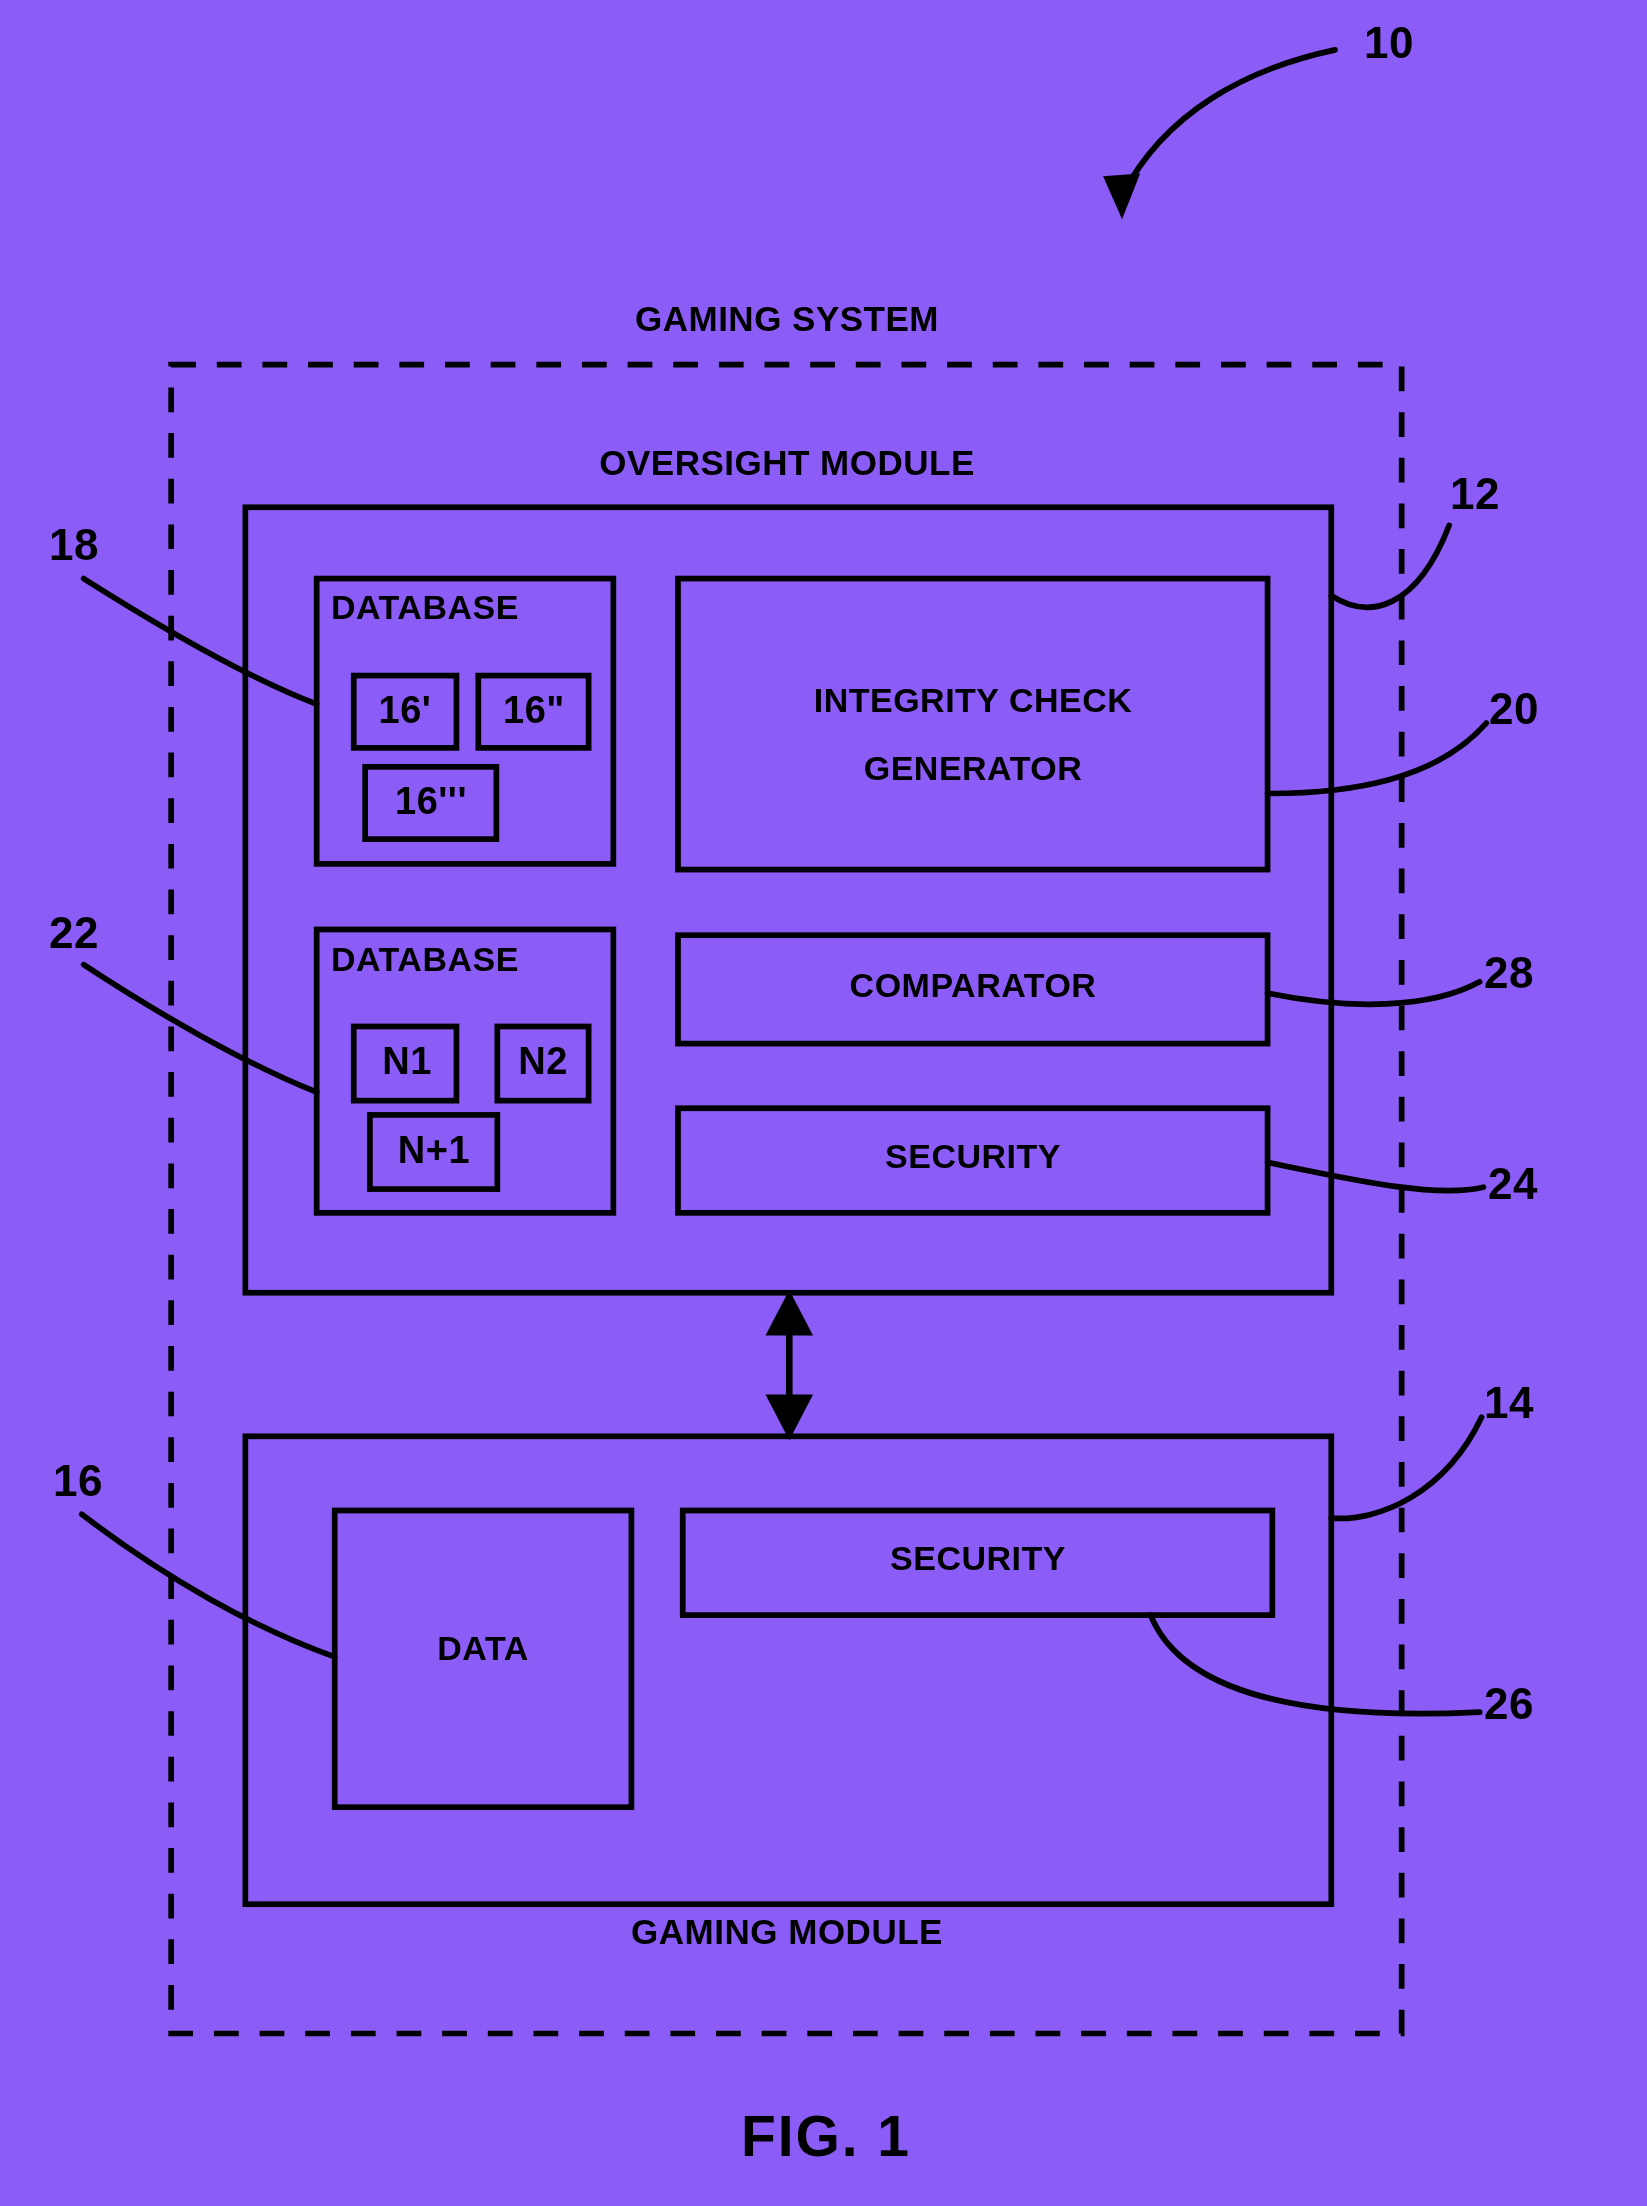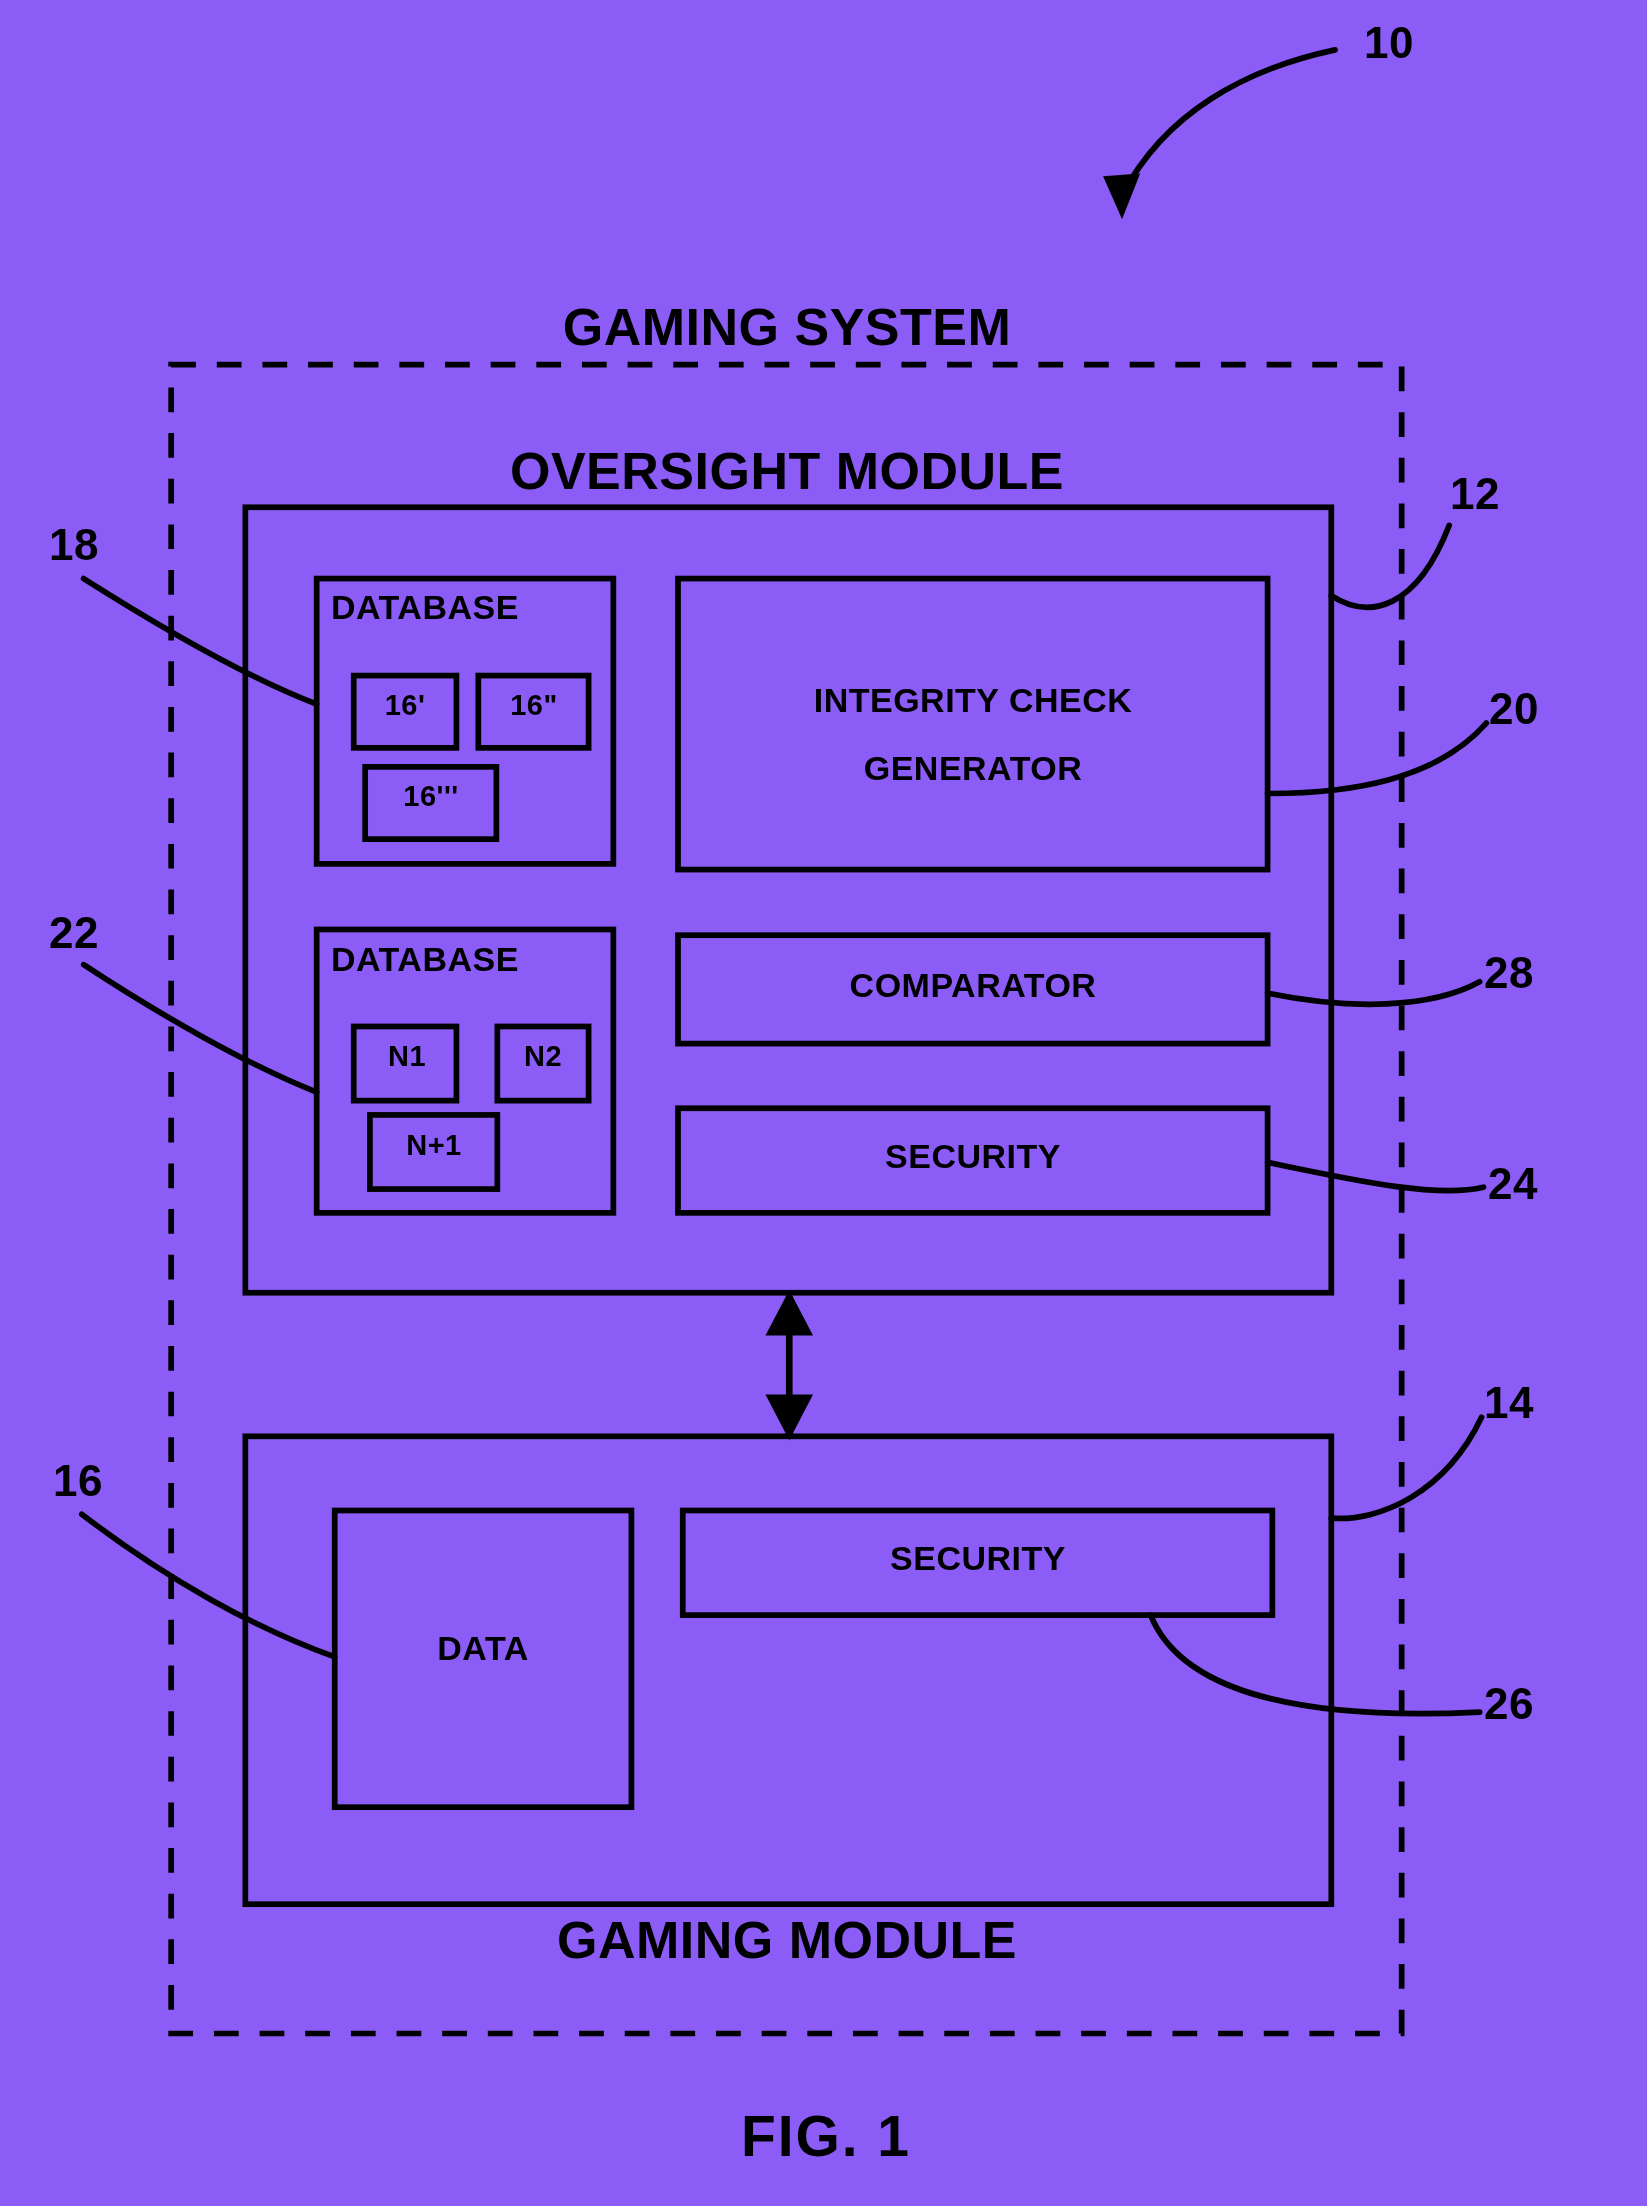--- a/index.html
+++ b/index.html
@@ -35,25 +35,25 @@
   }
   .ref-num {
     font-size: 44px;
     letter-spacing: 0.5px;
   }
   .box-title {
     font-size: 34px;
     letter-spacing: 0.5px;
   }
   .sys-title {
-    font-size: 52px;
+    font-size: 35px;
     letter-spacing: 0.5px;
   }
   .small-box-label {
-    font-size: 29px;
+    font-size: 38px;
     letter-spacing: 0.5px;
   }
   .fig-caption {
     font-size: 57px;
     letter-spacing: 1.9px;
     text-align: center;
   }
   .ctr {
     transform: translateX(-50%);
   }

